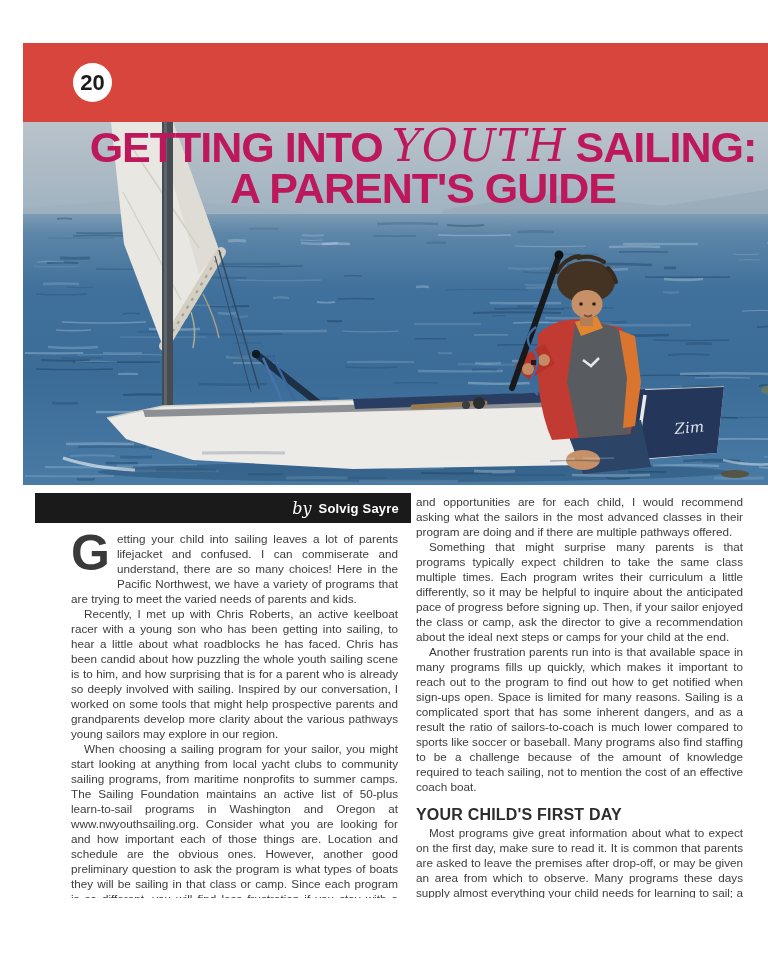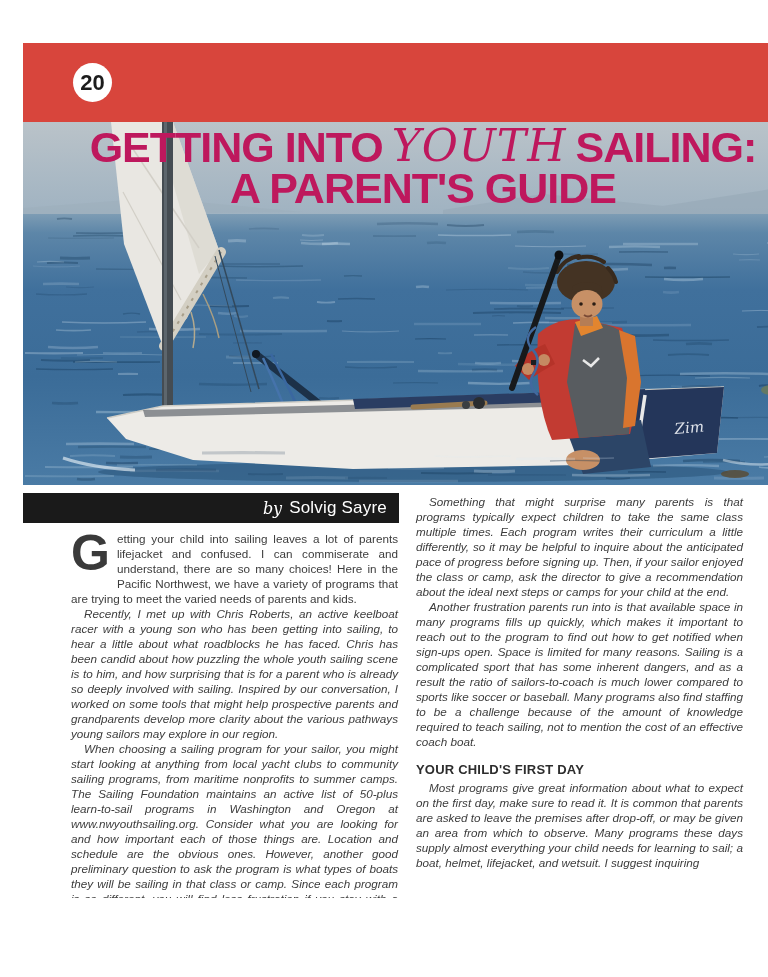--- a/index.html
+++ b/index.html
@@ -40,41 +40,41 @@
   .photo-credit {
     position:absolute; right:40px; top:188px; width:180px; text-align:right;
   }
   .photo-credit .rule { display:inline-block; width:112px; height:2px; background:#ffffff; margin-bottom:4px; }
   .photo-credit .txt {
     color:#ffffff; font-family:"DejaVu Sans", sans-serif;
     font-style:italic; font-weight:bold; font-size:12px;
   }
   
   .byline-bar {
-    position:absolute; left:0; top:493px; width:376px; height:30px;
+    position:absolute; left:12px; top:493px; width:376px; height:30px;
     background:#1a1a1a; color:#ffffff; display:flex; align-items:center;
     justify-content:flex-end; padding-right:12px;
   }
   .byline-bar .by { font-family:"DejaVu Serif", serif; font-style:italic; font-size:16px; margin-right:7px; }
-  .byline-bar .author { font-weight:normal; font-size:17px; letter-spacing:0.2px; }
+  .byline-bar .author { font-weight:bold; font-size:13px; letter-spacing:0.2px; }
   
   .col {
     position:absolute; width:327px; color:#3c3c3c;
     font-size:11.7px; line-height:15px; text-align:justify;
   }
   .col-left  { left:48px;  top:531px; }
   .col-right { left:393px; top:494px; }
   .col p { margin:0; }
-  .col p.indent { text-indent:13px;font-style:italic; }
+  .col p.indent { text-indent:13px; }
   .drop-cap {
     float:left; font-size:50px; line-height:40px; height:44px;
     font-weight:bold; color:#3a3a3a; margin:2px 7px 0 0;
   }
   .section-heading {
-    font-weight:bold; color:#2d2d2d; font-size:13px;
+    font-weight:bold; color:#2d2d2d; font-size:16px;
     letter-spacing:0.2px; margin:13px 0 3px 0; text-align:left;
   }
   
   .footer {
     position:absolute; left:0; top:939px; width:768px; height:20px;
     font-size:11px; font-weight:bold; letter-spacing:1px;
   }
   .footer .brand { position:absolute; left:48px; top:2px; color:#b5b5b5; }
   .footer .brand .deg { color:#cdcdcd; }
   .footer .pagenum {
@@ -391,20 +391,21 @@
     <span class="author">Solvig Sayre</span>
   </div>
 
   <div class="col col-left">
     <p><span class="drop-cap">G</span><span>etting your child into sailing leaves a lot of parents lifejacket and confused. I can commiserate and understand, there are so many choices! Here in the Pacific Northwest, we have a variety of programs that are trying to meet the varied needs of parents and kids.</span></p>
     <p class="indent">Recently, I met up with Chris Roberts, an active keelboat racer with a young son who has been getting into sailing, to hear a little about what roadblocks he has faced. Chris has been candid about how puzzling the whole youth sailing scene is to him, and how surprising that is for a parent who is already so deeply involved with sailing. Inspired by our conversation, I worked on some tools that might help prospective parents and grandparents develop more clarity about the various pathways young sailors may explore in our region.</p>
     <p class="indent">When choosing a sailing program for your sailor, you might start looking at anything from local yacht clubs to community sailing programs, from maritime nonprofits to summer camps. The Sailing Foundation maintains an active list of 50-plus learn-to-sail programs in Washington and Oregon at www.nwyouthsailing.org. Consider what you are looking for and how important each of those things are. Location and schedule are the obvious ones. However, another good preliminary question to ask the program is what types of boats they will be sailing in that class or camp. Since each program is so different, you will find less frustration if you stay with a program for an extended period. To get a sense of what the program's goals</p>
   </div>
 
   <div class="col col-right">
+    <p>and opportunities are for each child, I would recommend asking what the sailors in the most advanced classes in their program are doing and if there are multiple pathways offered.</p>
     <p class="indent">Something that might surprise many parents is that programs typically expect children to take the same class multiple times. Each program writes their curriculum a little differently, so it may be helpful to inquire about the anticipated pace of progress before signing up. Then, if your sailor enjoyed the class or camp, ask the director to give a recommendation about the ideal next steps or camps for your child at the end.</p>
     <p class="indent">Another frustration parents run into is that available space in many programs fills up quickly, which makes it important to reach out to the program to find out how to get notified when sign-ups open. Space is limited for many reasons. Sailing is a complicated sport that has some inherent dangers, and as a result the ratio of sailors-to-coach is much lower compared to sports like soccer or baseball. Many programs also find staffing to be a challenge because of the amount of knowledge required to teach sailing, not to mention the cost of an effective coach boat.</p>
     <div class="section-heading">YOUR CHILD'S FIRST DAY</div>
     <p class="indent">Most programs give great information about what to expect on the first day, make sure to read it. It is common that parents are asked to leave the premises after drop-off, or may be given an area from which to observe. Many programs these days supply almost everything your child needs for learning to sail; a boat, helmet, lifejacket, and wetsuit. I suggest inquiring</p>
   </div>
 
   <div class="footer">
     <div class="brand"><span class="deg">25°</span> <span>GUIDE</span></div>
     <div class="pagenum">20</div>
     <div class="date"><span>APRIL</span> <span class="yr">2024</span></div>

